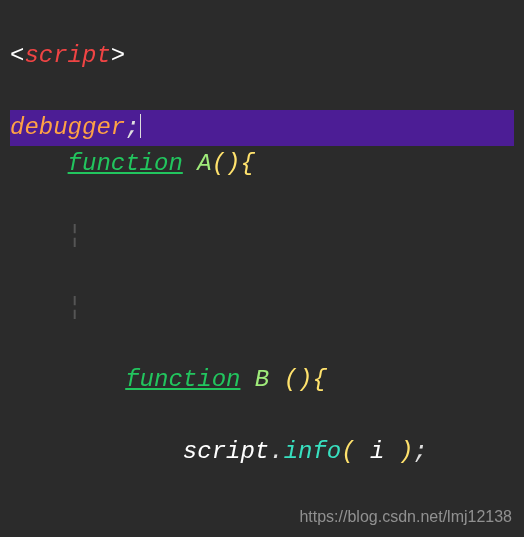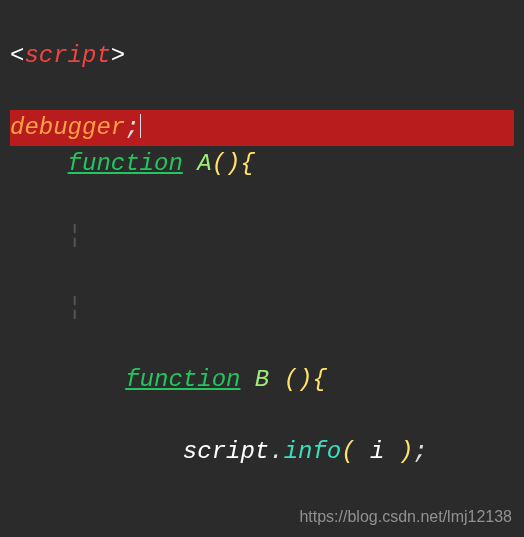--- a/index.html
+++ b/index.html
@@ -14,21 +14,21 @@
     height: 537px;
     overflow: hidden;
     position: relative;
     box-sizing: border-box;
   }
   .code {
     padding: 2px 10px 0 10px;
     white-space: pre;
   }
   .hl-line {
-    background: #b91c1c;
+    background: #4c1d95;
     display: inline-block;
     width: 100%;
   }
   .cursor {
     display: inline-block;
     width: 1px;
     height: 24px;
     background: #ddd;
     vertical-align: middle;
     position: relative;

